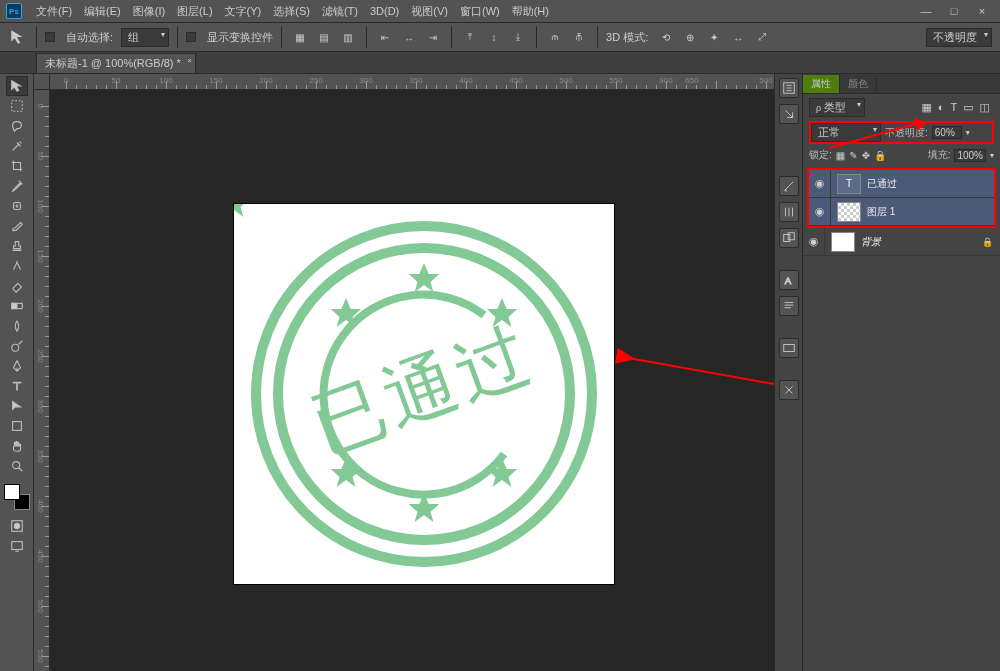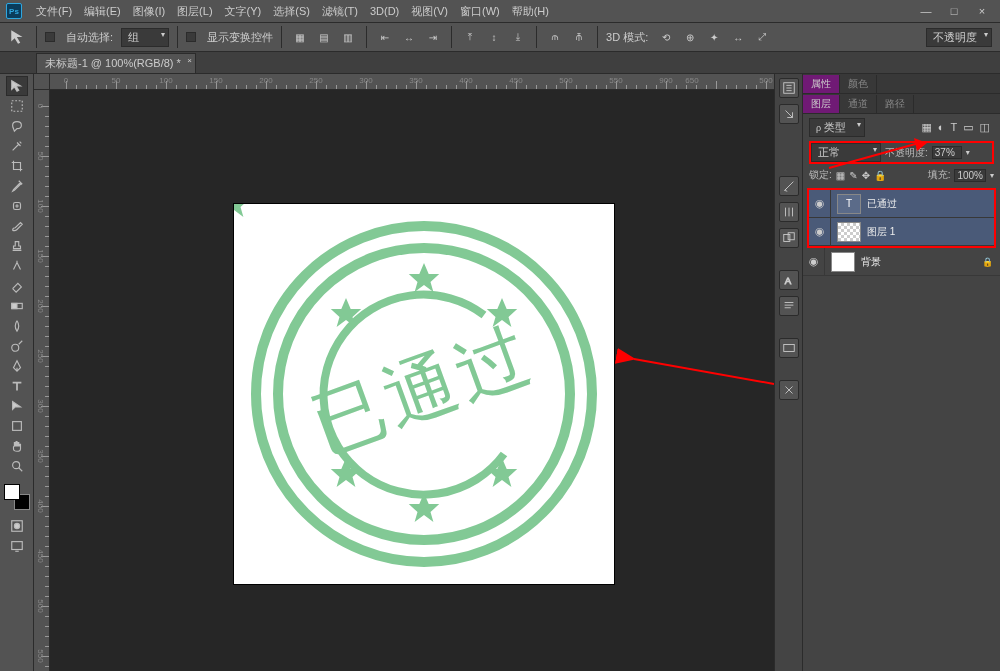--- a/index.html
+++ b/index.html
@@ -38,21 +38,21 @@
 .ruler-v .tick{right:0;height:1px;width:4px}
 .ruler-v .tick.big{width:8px}
 .ruler-v .lbl{position:absolute;right:4px;font-size:8px;color:#888;writing-mode:vertical-rl;transform:translateY(-50%)}
 .artboard{position:absolute;left:200px;top:130px;width:380px;height:380px;background:#fff;box-shadow:0 0 0 1px #000}
 .right{display:flex}
 .collapse-strip{width:28px;background:#444;border-left:1px solid #2b2b2b;display:flex;flex-direction:column;align-items:center;padding-top:4px;gap:6px}
 .cicon{width:20px;height:20px;display:flex;align-items:center;justify-content:center;border:1px solid #2b2b2b;background:#535353;cursor:pointer;border-radius:2px}
 .cicon svg{width:14px;height:14px;stroke:#ccc;fill:none}
 .panels{width:198px;background:#444;border-left:1px solid #2b2b2b;display:flex;flex-direction:column}
 .panel-tabs{display:flex;background:#383838;height:20px;align-items:flex-end;border-bottom:1px solid #2b2b2b}
-.ptab{padding:2px 8px;background:#701a75;font-size:10px;cursor:pointer;border-right:1px solid #2b2b2b}
+.ptab{padding:2px 8px;background:#4d7c0f;font-size:10px;cursor:pointer;border-right:1px solid #2b2b2b}
 .ptab.dim{background:#383838;color:#888}
 .panel-body{flex:0 0 auto}
 .panel-properties{height:252px;padding:6px 10px;font-size:11px;color:#aaa}
 .panel-layers{height:323px}
 .layer-controls{padding:4px 6px;display:flex;flex-direction:column;gap:4px}
 .row{display:flex;align-items:center;gap:4px}
 .opacity-row{border:2px solid red}
 .lbl-sm{font-size:10px;color:#bbb}
 .val-box{background:#3a3a3a;border:1px solid #2b2b2b;padding:0 2px;min-width:30px;font-size:10px}
 .layer-list{border-top:1px solid #2b2b2b;border:2px solid red;margin:2px 4px 0 4px}
@@ -522,41 +522,36 @@
         </div>
     </div>
 
     <div class="panels">
 
       <div class="panel-tabs">
         <div class="ptab">属性</div>
         <div class="ptab dim">颜色</div>
       </div>
 
-      <div class="panel-tabs">
-        <div class="ptab">图层</div>
-        <div class="ptab dim">通道</div>
-        <div class="ptab dim">路径</div>
-      </div>
       <div class="panel-body panel-layers">
         <div class="layer-controls">
           <div class="row">
             <div class="select-box" style="min-width:56px"><span style="font-size:9px">ρ </span><span>类型</span></div>
             <div class="filter-icons">
               <span>▦</span>
               <span>◐</span>
               <span>T</span>
               <span>▭</span>
               <span>◫</span>
             </div>
           </div>
           <div class="row opacity-row">
             <div class="select-box" style="min-width:70px">正常</div>
             <span class="lbl-sm">不透明度:</span>
-            <div class="val-box">37%</div>
+            <div class="val-box">60%</div>
             <span style="font-size:8px">▾</span>
           </div>
           <svg style="position:absolute;pointer-events:none" width="198" height="60">
               <line x1="20" y1="50" x2="110" y2="25" stroke="red" stroke-width="2"></line>
               <path d="M105 20 L118 25 L108 33 Z" fill="red"></path>
             </svg>
           <div class="row">
             <span class="lbl-sm">锁定:</span>
             <span style="font-size:10px">▦</span>
             <span style="font-size:10px">✎</span>
@@ -576,20 +571,20 @@
           <div class="layer">
             <div class="eye">◉</div>
             <div class="thumb checker"></div>
             <span class="layer-name">图层 1</span>
           </div>
         </div>
         <div class="layer-list noborder">
           <div class="layer unsel">
             <div class="eye">◉</div>
             <div class="thumb"></div>
-            <span class="layer-name" style="">背景</span>
+            <span class="layer-name" style="font-style:italic">背景</span>
             <span style="margin-left:auto;margin-right:6px;font-size:9px">🔒</span>
           </div>
         </div>
       </div>
     </div>
   </div>
 </div>
 
 </body></html>

